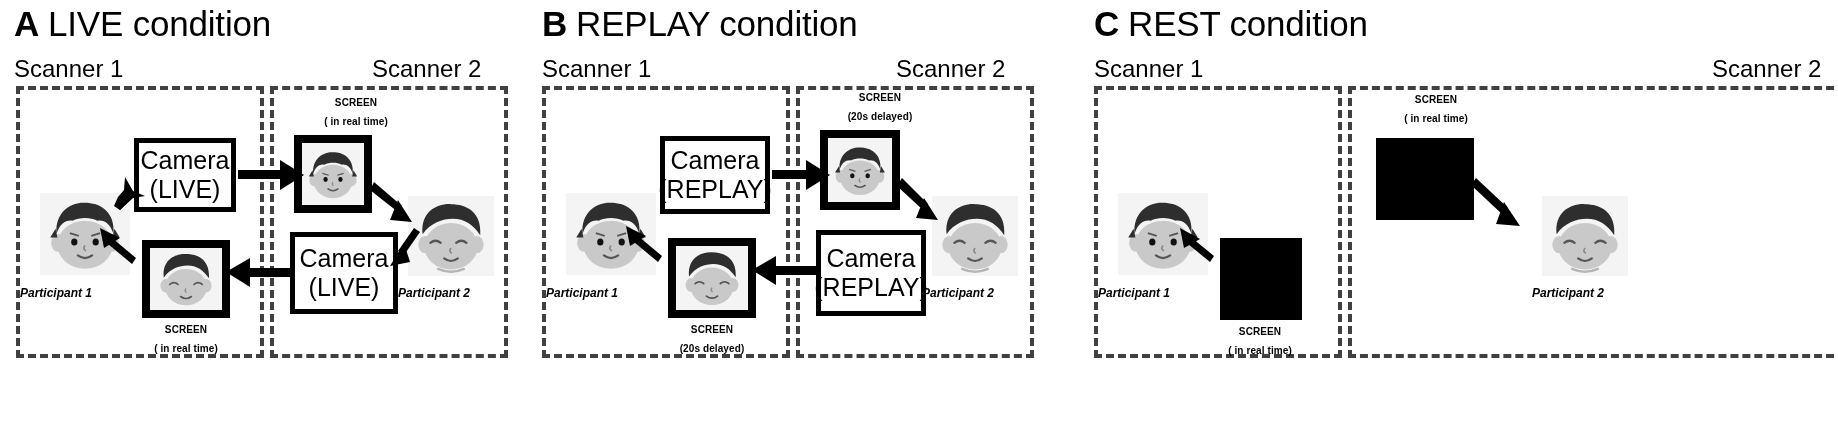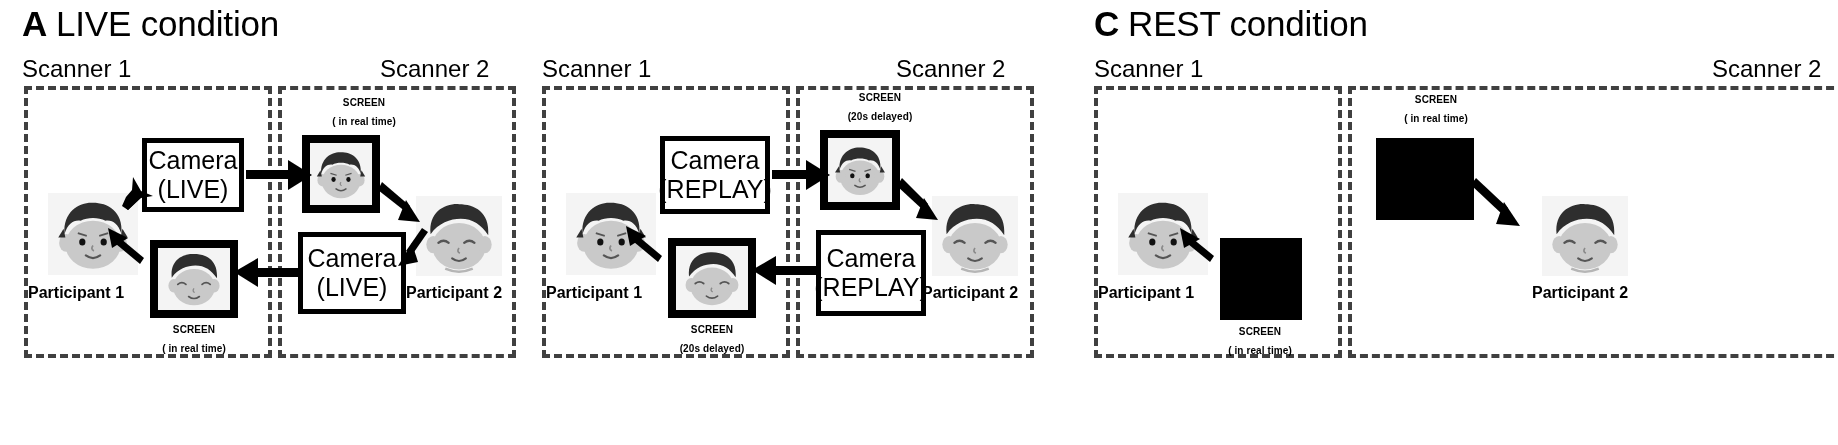--- a/index.html
+++ b/index.html
@@ -1,36 +1,36 @@
 <!DOCTYPE html>
 <html><head>
 <meta charset="utf-8">
 <style>
   html,body{margin:0;padding:0;background:#fff;}
   body{width:1838px;height:445px;font-family:"Liberation Sans",sans-serif;color:#000;overflow:hidden;}
   .figure{position:relative;width:1838px;height:445px;}
 
   .panel{position:absolute;top:0;height:445px;}
-  #panel-A{left:8px;width:520px;}
+  #panel-A{left:0;width:520px;}
   #panel-B{left:528px;width:520px;}
   #panel-C{left:1080px;width:778px;}
 
   .panel-title{position:absolute;top:4px;left:14px;white-space:nowrap;
     font-size:35px;font-weight:400;letter-spacing:-0.2px;line-height:40px;}
   .panel-letter{font-weight:bold;margin-right:9px;}
 
   .scanner-label{position:absolute;font-size:24px;line-height:26px;white-space:nowrap;}
 
   .scanner-box{position:absolute;border:4px dashed #404040;box-sizing:border-box;background:transparent;}
 
   .caption{position:absolute;font-size:10px;font-weight:bold;line-height:18px;
     text-align:center;white-space:nowrap;letter-spacing:.1px;}
   .caption.two-line{line-height:19px;}
 
-  .participant-label{position:absolute;font-size:16px;font-weight:bold;white-space:nowrap;line-height:18px;}
+  .participant-label{position:absolute;font-size:12px;font-weight:bold;white-space:nowrap;line-height:18px;font-style:italic;}
 
   
   .camera-box{position:absolute;border:5px solid #000;box-sizing:border-box;background:#fff;
     display:flex;flex-direction:column;align-items:center;justify-content:center;
     font-size:25px;line-height:29px;}
 
   
   .screen-box{position:absolute;border:8px solid #000;box-sizing:border-box;background:#f2f2f2;overflow:hidden;}
   .screen-black{position:absolute;background:#000;}
 
@@ -163,20 +163,23 @@
           <path d="M250 258 L226 272 L250 287 Z"></path>
 
           <path d="M136 258 L112 238 L108 244 L132 264 Z"></path>
           <path d="M100 228 L120 238 L104 248 Z"></path>
         </g>
       </svg>
     </div>
   </div>
 
   <div class="panel" id="panel-B">
+    <div class="panel-title">
+      <span class="panel-letter">B</span><span>REPLAY condition</span>
+    </div>
 
     <div class="scanner-label" style="left:14px;top:56px;">Scanner 1</div>
     <div class="scanner-label" style="left:368px;top:56px;">Scanner 2</div>
 
     <div class="scanner-box" style="left:14px;top:86px;width:248px;height:272px;"></div>
     <div class="scanner-box" style="left:268px;top:86px;width:238px;height:272px;"></div>
 
     <div class="face" style="left:38px;top:193px;width:90px;height:82px;">
       <svg viewBox="0 0 100 92" xmlns="http://www.w3.org/2000/svg">
         <ellipse cx="50" cy="58" rx="31" ry="27" fill="#c9c9c9"></ellipse>

